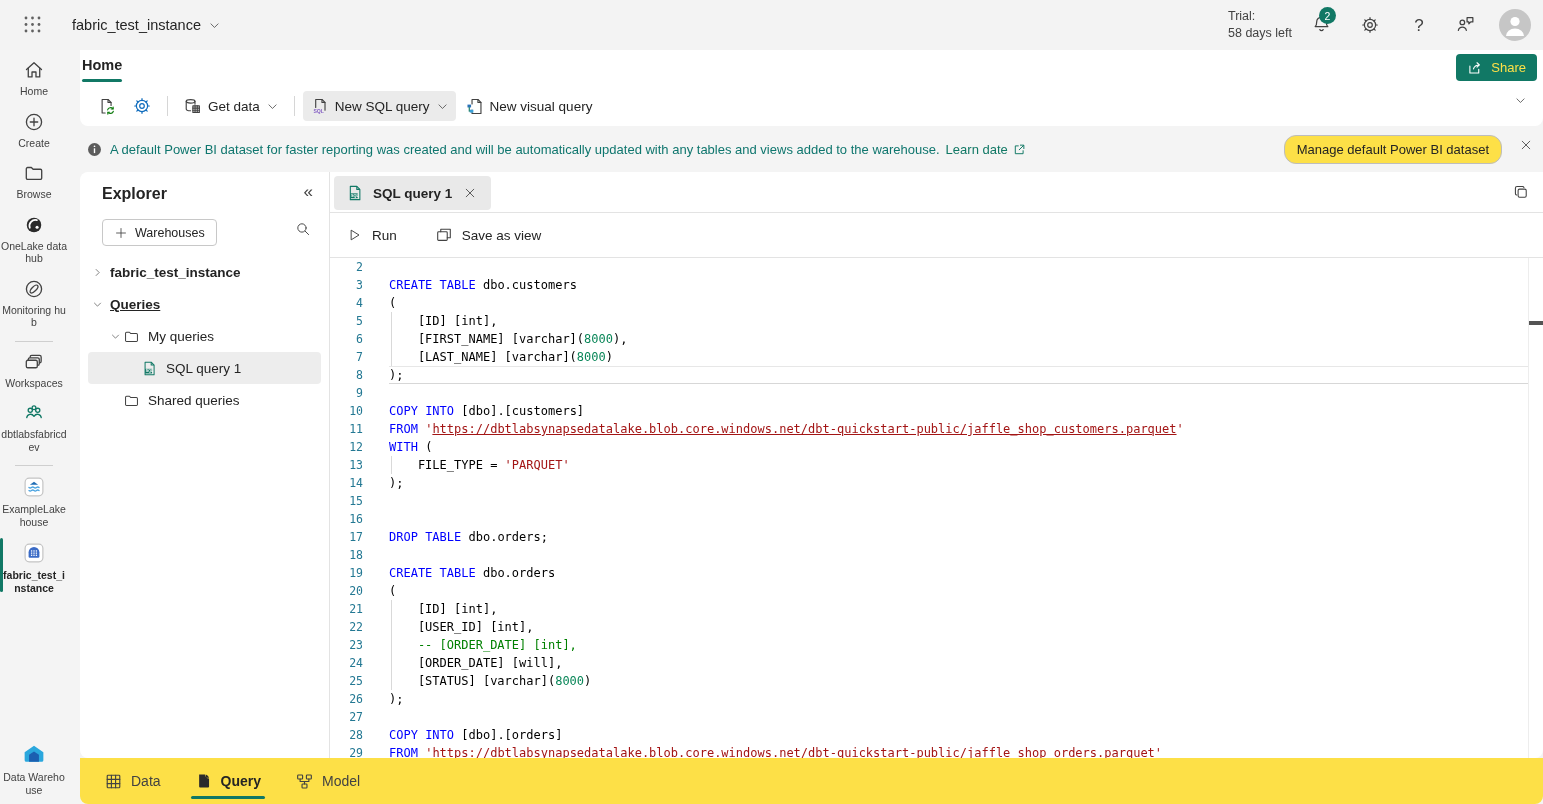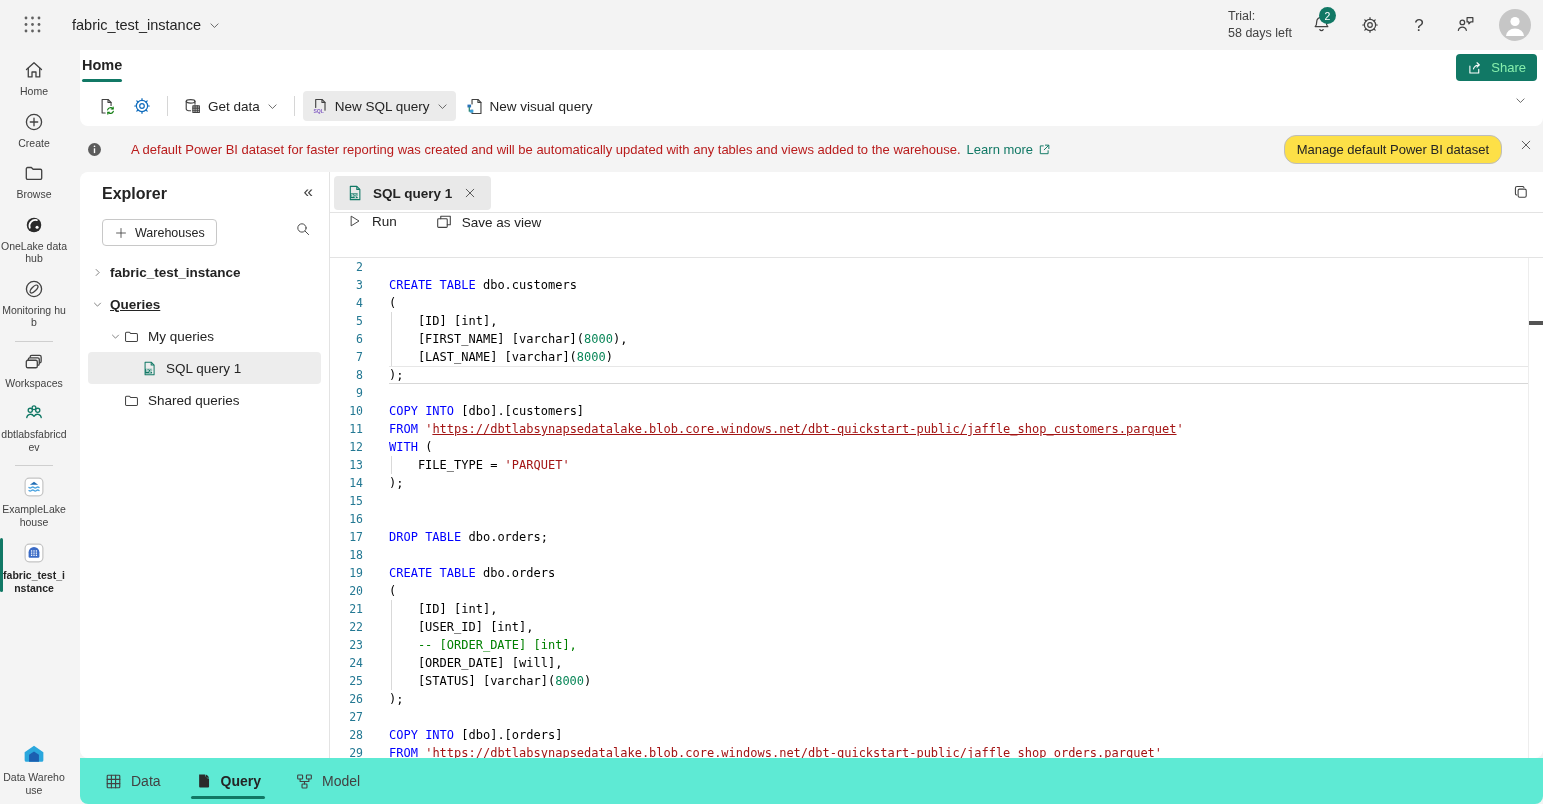--- a/index.html
+++ b/index.html
@@ -29,30 +29,30 @@
   .rail-item .lbl { font-size:10.5px; line-height:12.5px; color:#424242; text-align:center; margin-top:4px; word-break:break-all; max-width:66px; }
   .rail-item.selected .lbl { font-weight:700; color:#242424; }
   .rail-item.selected::before { content:""; position:absolute; left:0; top:6px; bottom:6px; width:3px; background:#117865; border-radius:2px; }
   .rail-divider { width:38px; border-top:1px solid #cfcfcf; margin:8px auto 0; }
   #rail-bottom { position:absolute; left:0; bottom:4px; width:68px; }
 
   
   #ribbon { position:absolute; left:80px; top:50px; width:1463px; height:76px; background:#fff; border-radius:0 0 8px 8px; }
   #home-tab { position:absolute; left:2px; top:7px; padding:0 14px 0 0; font-size:14.5px; font-weight:700; color:#242424; cursor:pointer; }
   #home-tab::after { content:""; position:absolute; left:0; top:22px; width:40px; height:3px; background:#117865; border-radius:2px; }
-  #share-btn { position:absolute; right:6px; top:4px; height:27px; background:#117865; color:#86efac; border:none; border-radius:4px; font-size:13px; font-family:"Liberation Sans",sans-serif; display:flex; align-items:center; gap:7px; padding:0 11px; cursor:pointer; }
+  #share-btn { position:absolute; right:6px; top:4px; height:27px; background:#117865; color:#fde047; border:none; border-radius:4px; font-size:13px; font-family:"Liberation Sans",sans-serif; display:flex; align-items:center; gap:7px; padding:0 11px; cursor:pointer; }
   #main-toolbar { position:absolute; left:10px; top:39px; height:34px; display:flex; align-items:center; gap:2px; }
   .tb-btn { display:flex; align-items:center; gap:6px; height:30px; padding:0 7px; border:none; background:none; border-radius:4px; font-size:13.5px; color:#242424; font-family:"Liberation Sans",sans-serif; cursor:pointer; }
   .tb-btn.pressed { background:#ebebeb; }
   .tb-sep { width:1px; height:20px; background:#d6d6d6; margin:0 6px; }
   #toolbar-collapse { position:absolute; right:16px; top:44px; background:none; border:none; cursor:pointer; }
 
   
   #banner { position:absolute; left:80px; top:126px; width:1463px; height:46px; display:flex; align-items:center; }
-  #banner .msg { font-size:13px; color:#b91c1c; margin-left:28px; }
+  #banner .msg { font-size:13px; color:#0f766e; margin-left:7px; }
   #banner a { color:#117865; text-decoration:none; margin-left:6px; font-size:13px; cursor:pointer; }
   #banner .ic.ext { margin-left:4px; }
   #manage-btn { position:absolute; right:41px; top:9px; height:29px; border:1px solid #bdbdbd; background:#fde047; border-radius:12px; font-size:13px; color:#242424; font-family:"Liberation Sans",sans-serif; padding:0 12px; cursor:pointer; }
   #banner-close { position:absolute; right:10px; top:12px; background:none; border:none; cursor:pointer; }
 
   
   #card { position:absolute; left:80px; top:172px; width:1463px; height:586px; background:#fff; border-radius:8px 0 8px 8px; display:flex; overflow:hidden; }
   #explorer { width:250px; border-right:1px solid #e3e3e3; position:relative; flex:none; }
   #explorer-title { position:absolute; left:22px; top:13px; font-size:16px; font-weight:700; color:#242424; }
   #explorer-collapse { position:absolute; right:16px; top:10px; font-size:17px; color:#424242; background:none; border:none; cursor:pointer; }
@@ -66,40 +66,40 @@
   .tree-row .tlabel { font-size:13.5px; color:#242424; white-space:nowrap; }
   .tree-row.bold .tlabel { font-weight:700; }
 
   
   #editor { flex:1; position:relative; display:flex; flex-direction:column; min-width:0; }
   #tabstrip { height:41px; border-bottom:1px solid #e3e3e3; display:flex; align-items:flex-start; position:relative; flex:none; }
   #query-tab { margin:4px 0 0 4px; height:34px; background:#e9e9e9; border-radius:4px; display:flex; align-items:center; gap:9px; padding:0 12px; cursor:pointer; }
   #query-tab .tab-label { font-size:13.5px; font-weight:700; color:#242424; }
   #tab-close { background:none; border:none; cursor:pointer; display:flex; padding:2px; }
   #copy-btn { position:absolute; right:13px; top:11px; background:none; border:none; cursor:pointer; }
-  #runbar { height:45px; border-bottom:1px solid #e3e3e3; display:flex; align-items:flex-start; gap:38px; padding-left:17px; flex:none; }
+  #runbar { height:45px; border-bottom:1px solid #e3e3e3; display:flex; align-items:center; gap:38px; padding-left:17px; flex:none; }
   .runbar-btn { display:flex; align-items:center; gap:9px; background:none; border:none; font-size:13.5px; color:#242424; font-family:"Liberation Sans",sans-serif; cursor:pointer; }
 
   #codearea { flex:1; position:relative; overflow:hidden; font-family:"DejaVu Sans Mono",monospace; font-size:12px; }
   .code-line { position:relative; display:flex; height:18px; line-height:18px; white-space:pre; }
   .code-line .gutter { width:33px; flex:none; text-align:right; color:#237893; font-size:11.5px; }
   .code-line .ctext { margin-left:26px; }
   .code-line .guide { position:absolute; left:61px; top:0; bottom:0; border-left:1px solid #d9d9d9; }
   .tk-k { color:#0000ff; }
   .tk-p { color:#000000; }
   .tk-n { color:#098658; }
   .tk-s { color:#a31515; }
   .tk-u { color:#a31515; text-decoration:underline; }
   .tk-c { color:#008000; }
   #current-line { position:absolute; left:59px; right:15px; height:18px; border-top:1px solid #e7e7e7; border-bottom:1px solid #d7d7d7; pointer-events:none; }
   #oruler { position:absolute; right:0; top:0; bottom:0; width:15px; border-left:1px solid #ededed; cursor:pointer; }
   #oruler .mark { position:absolute; left:0; right:0; top:63px; height:4px; background:#545454; }
 
   
-  #bottombar { position:absolute; left:80px; top:758px; width:1463px; height:46px; background:#5eead4; border-radius:0 0 8px 8px; display:flex; align-items:center; padding-left:20px; gap:26px; }
+  #bottombar { position:absolute; left:80px; top:758px; width:1463px; height:46px; background:#fde047; border-radius:0 0 8px 8px; display:flex; align-items:center; padding-left:20px; gap:26px; }
   .view-item { position:relative; display:flex; align-items:center; gap:8px; height:46px; padding:0 4px; font-size:14px; color:#424242; cursor:pointer; background:none; border:none; font-family:"Liberation Sans",sans-serif; }
   .view-item.active { font-weight:700; color:#242424; }
   .view-item.active::after { content:""; position:absolute; left:0; right:0; bottom:5px; height:3px; background:#117865; border-radius:2px; }
 </style>
 </head>
 <body>
 
 <div id="app">
 
   <header id="topbar">
@@ -360,21 +360,21 @@
 
   <section id="banner">
     <span class="ic" style="margin-left:6px">
         <svg width="17" height="17" viewBox="0 0 20 20">
           <circle cx="10" cy="10" r="7.6" fill="#5c5c5c"></circle>
           <rect x="9.2" y="8.6" width="1.6" height="5.6" fill="#fff"></rect>
           <circle cx="10" cy="6.2" r="1" fill="#fff"></circle>
         </svg>
       </span>
     <span class="msg">A default Power BI dataset for faster reporting was created and will be automatically updated with any tables and views added to the warehouse.</span>
-    <a>Learn more</a>
+    <a>Learn date</a>
     <span class="ic ext">
         <svg width="15" height="15" viewBox="0 0 20 20" fill="none" stroke="#117865" stroke-width="1.3" stroke-linecap="round" stroke-linejoin="round">
           <path d="M8.4 5.2 H4.4 V15.6 H14.8 V11.6"></path>
           <path d="M11.2 4.2 H15.8 V8.8 M15.4 4.6 L9.6 10.4"></path>
         </svg>
       </span>
     <button id="manage-btn">Manage default Power BI dataset</button>
     <button id="banner-close"><span class="ic">
           <svg width="14" height="14" viewBox="0 0 20 20" fill="none" stroke="#424242" stroke-width="1.2" stroke-linecap="round" stroke-linejoin="round">
             <path d="M4.6 4.6 L15.4 15.4 M15.4 4.6 L4.6 15.4"></path>

